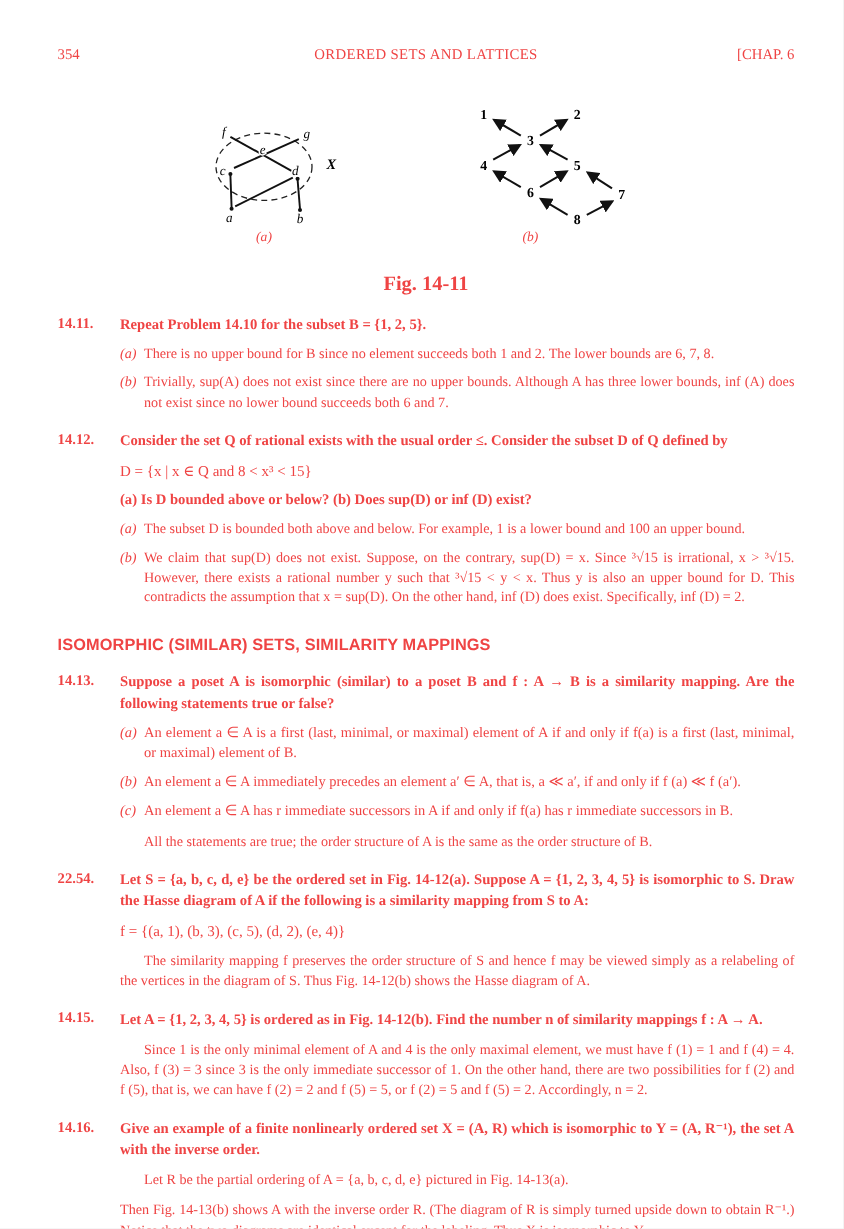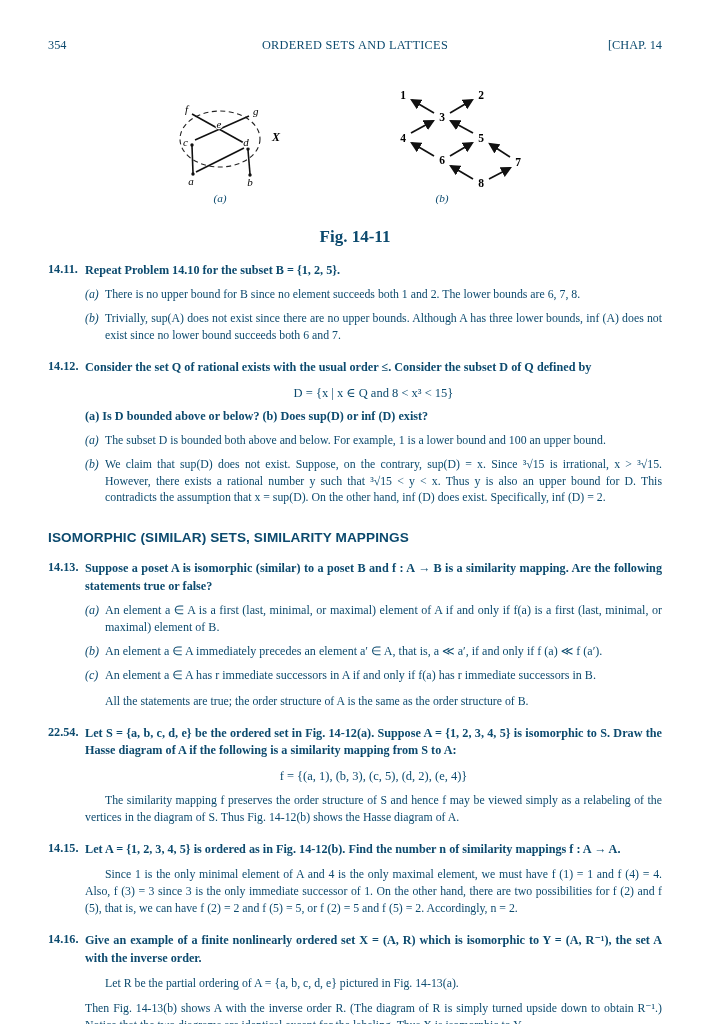--- a/index.html
+++ b/index.html
@@ -1,47 +1,47 @@
 <!DOCTYPE html>
 <html><head>
 <meta charset="utf-8">
 <style>
   html,body{margin:0;padding:0;background:#e8e8e8;}
   .page{
     position:relative;width:703px;height:1024px;margin:0 auto;background:#ffffff;
-    color:#0c4a6e;font-family:"Liberation Serif","DejaVu Serif",serif;font-size:12.2px;
+    color:#ef4444;font-family:"Liberation Serif","DejaVu Serif",serif;font-size:12.2px;
     overflow:hidden;
   }
   .content{position:absolute;left:48px;top:38px;width:614px;}
   
   .hdr{display:grid;grid-template-columns:1fr auto 1fr;align-items:baseline;font-size:12.3px;}
   .hdr .pgnum{justify-self:start;}
   .hdr .runtitle{justify-self:center;letter-spacing:.3px;}
   .hdr .chap{justify-self:end;}
   
   .figures{position:relative;height:120px;margin-top:34px;}
   .figwrap{position:absolute;top:0;}
   .figa{left:107px;width:170px;}
   .figb{left:319px;width:180px;}
   .figa svg{display:block;margin-top:7px;}
   .figb svg{display:block;}
   .figcap{text-align:center;font-style:italic;font-size:11.3px;margin-top:1px;}
   .figa .figcap{width:130px;}
   .figb .figcap{width:150px;}
   .figtitle{text-align:center;font-weight:bold;font-size:17px;margin-top:20px;}
   
-  .prob{display:flex;margin-top:15px;}
+  .prob{display:flex;margin-top:15px;gap:15px;}
   .pnum{flex:none;width:37px;font-weight:bold;}
   .pbody{flex:1;min-width:0;}
   .stmt{margin:0;text-align:justify;line-height:1.42;font-weight:bold;}
   .part{display:flex;margin-top:7px;font-size:11.8px;line-height:1.42;}
   .part.qpart{font-size:12.05px;}
   .pmark{flex:none;width:20px;font-style:italic;}
   .ptext{flex:1;margin:0;text-align:justify;min-width:0;font-family:Liberation Serif, serif;}
-  .formula{text-align:center;font-size:12.5px;margin:9px 0 7px 0;}
+  .formula{font-size:12.5px;margin:9px 0 7px 0;}
   .qline{margin-top:3px;}
   .conclusion{margin:9px 0 0 20px;font-size:11.8px;line-height:1.42;text-align:justify;}
   .solution{margin:8px 0 0 0;font-size:11.8px;line-height:1.45;text-align:justify;text-indent:20px;}
   .solution.noindent{text-indent:0;}
   
   .secheading{
     font-family:"Liberation Sans","DejaVu Sans",sans-serif;font-weight:bold;
     font-size:13.6px;margin-top:24px;letter-spacing:.1px;
   }
   
@@ -52,21 +52,21 @@
 </style>
 </head>
 <body>
 
 <div class="page">
   <div class="content">
 
     <div class="hdr">
       <span class="pgnum">354</span>
       <span class="runtitle">ORDERED SETS AND LATTICES</span>
-      <span class="chap">[CHAP. 14</span>
+      <span class="chap">[CHAP. 6</span>
     </div>
 
     <div class="figures">
 
       <div class="figwrap figa">
         <svg width="170" height="97" viewBox="0 0 170 97">
           <ellipse cx="65" cy="45" rx="40" ry="28" fill="none" stroke="#222" stroke-width="1.1" stroke-dasharray="5 3.5"></ellipse>
           <g stroke="#111" stroke-width="1.6">
             <line x1="37" y1="20" x2="89" y2="49"></line>
             <line x1="94" y1="22" x2="40" y2="46"></line>

